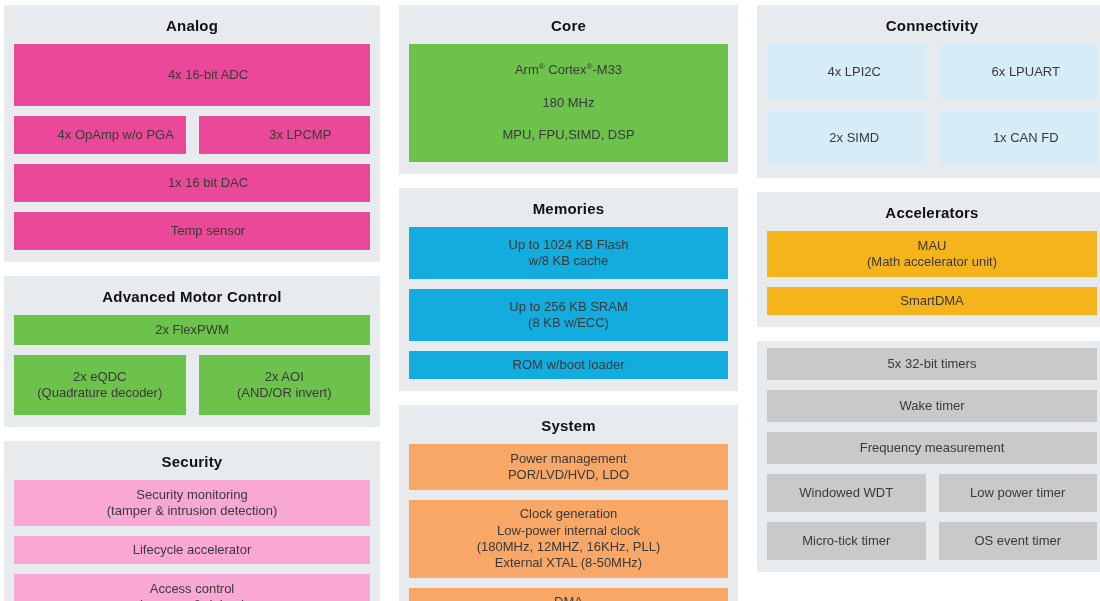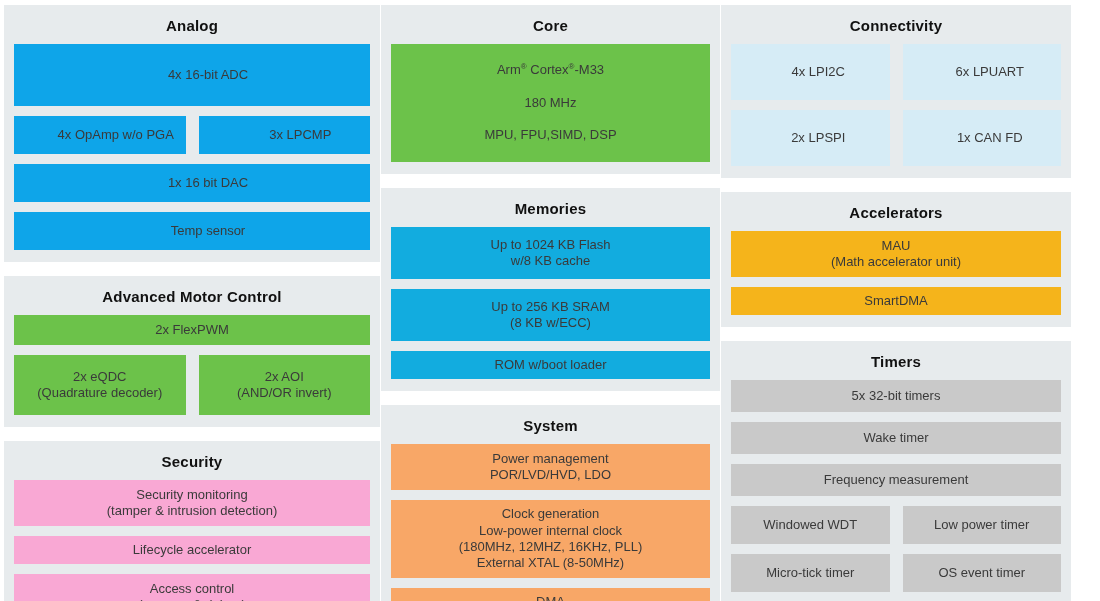--- a/index.html
+++ b/index.html
@@ -1,30 +1,30 @@
 <!DOCTYPE html>
 <html><head>
 <meta charset="utf-8">
 <style>
   html,body { margin:0; padding:0; background:#ffffff; }
   body { width:1100px; height:601px; font-family:"Liberation Sans", sans-serif; }
   .board { box-sizing:border-box; width:870px; height:601px; padding:5px 4px 6px 4px;
-           display:grid; grid-template-columns:376px 339px 350px; column-gap:1px; }
+           display:grid; grid-template-columns:376px 339px 350px; column-gap:19px; }
   .col { display:flex; flex-direction:column; gap:14px; }
   .panel { background:#e7ebed; box-sizing:border-box; padding:7px 10px 12px 10px; }
   .panel-title { text-align:center; font-weight:bold; font-size:15px; color:#111;
                  padding:5px 0 10px 0; letter-spacing:0.2px; }
   .blocks { display:flex; flex-direction:column; gap:10px; }
   .row2 { display:grid; grid-template-columns:1fr 1fr; gap:13px; }
   .block { display:flex; align-items:center; justify-content:center; text-align:center;
            font-size:13px; color:#3a3a3a; white-space:pre-line; line-height:1.25;
            padding:2px 4px; box-sizing:border-box; }
   sup { font-size:8px; line-height:0; }
   
-  .c-purple { background:#0ea5e9;padding-left:36px; }
+  .c-purple { background:#ec4899;padding-left:36px; }
   .c-green  { background:#6cc24a; }
   .c-tan    { background:#f9a8d4; }
   .c-blue   { background:#12acdf; }
   .c-orange { background:#f8a767; }
   .c-ltblue { background:#d6ecf6;padding-left:20px; }
   .c-yellow { background:#f5b41b; }
   .c-gray   { background:#c9c9c9; }
   
   .h28{min-height:28px} .h30{min-height:30px} .h32{min-height:32px} .h38{min-height:38px}
   .h46{min-height:46px} .h52{min-height:52px} .h56{min-height:56px} .h60{min-height:60px}
@@ -121,37 +121,36 @@
   <div class="col">
 
     <div class="panel">
       <div class="panel-title">Connectivity</div>
       <div class="blocks">
         <div class="row2">
           <div class="block c-ltblue h56">4x LPI2C</div>
           <div class="block c-ltblue h56">6x LPUART</div>
         </div>
         <div class="row2">
-          <div class="block c-ltblue h56">2x LPSPI</div>
+          <div class="block c-ltblue h56">2x SIMD</div>
           <div class="block c-ltblue h56">1x CAN FD</div>
         </div>
       </div>
     </div>
 
     <div class="panel">
       <div class="panel-title">Accelerators</div>
       <div class="blocks">
         <div class="block c-yellow h46">MAU
 (Math accelerator unit)</div>
         <div class="block c-yellow h28">SmartDMA</div>
       </div>
     </div>
 
     <div class="panel">
-      <div class="panel-title">Timers</div>
       <div class="blocks">
         <div class="block c-gray h32">5x 32-bit timers</div>
         <div class="block c-gray h32">Wake timer</div>
         <div class="block c-gray h32">Frequency measurement</div>
         <div class="row2">
           <div class="block c-gray h38">Windowed WDT</div>
           <div class="block c-gray h38">Low power timer</div>
         </div>
         <div class="row2">
           <div class="block c-gray h38">Micro-tick timer</div>

